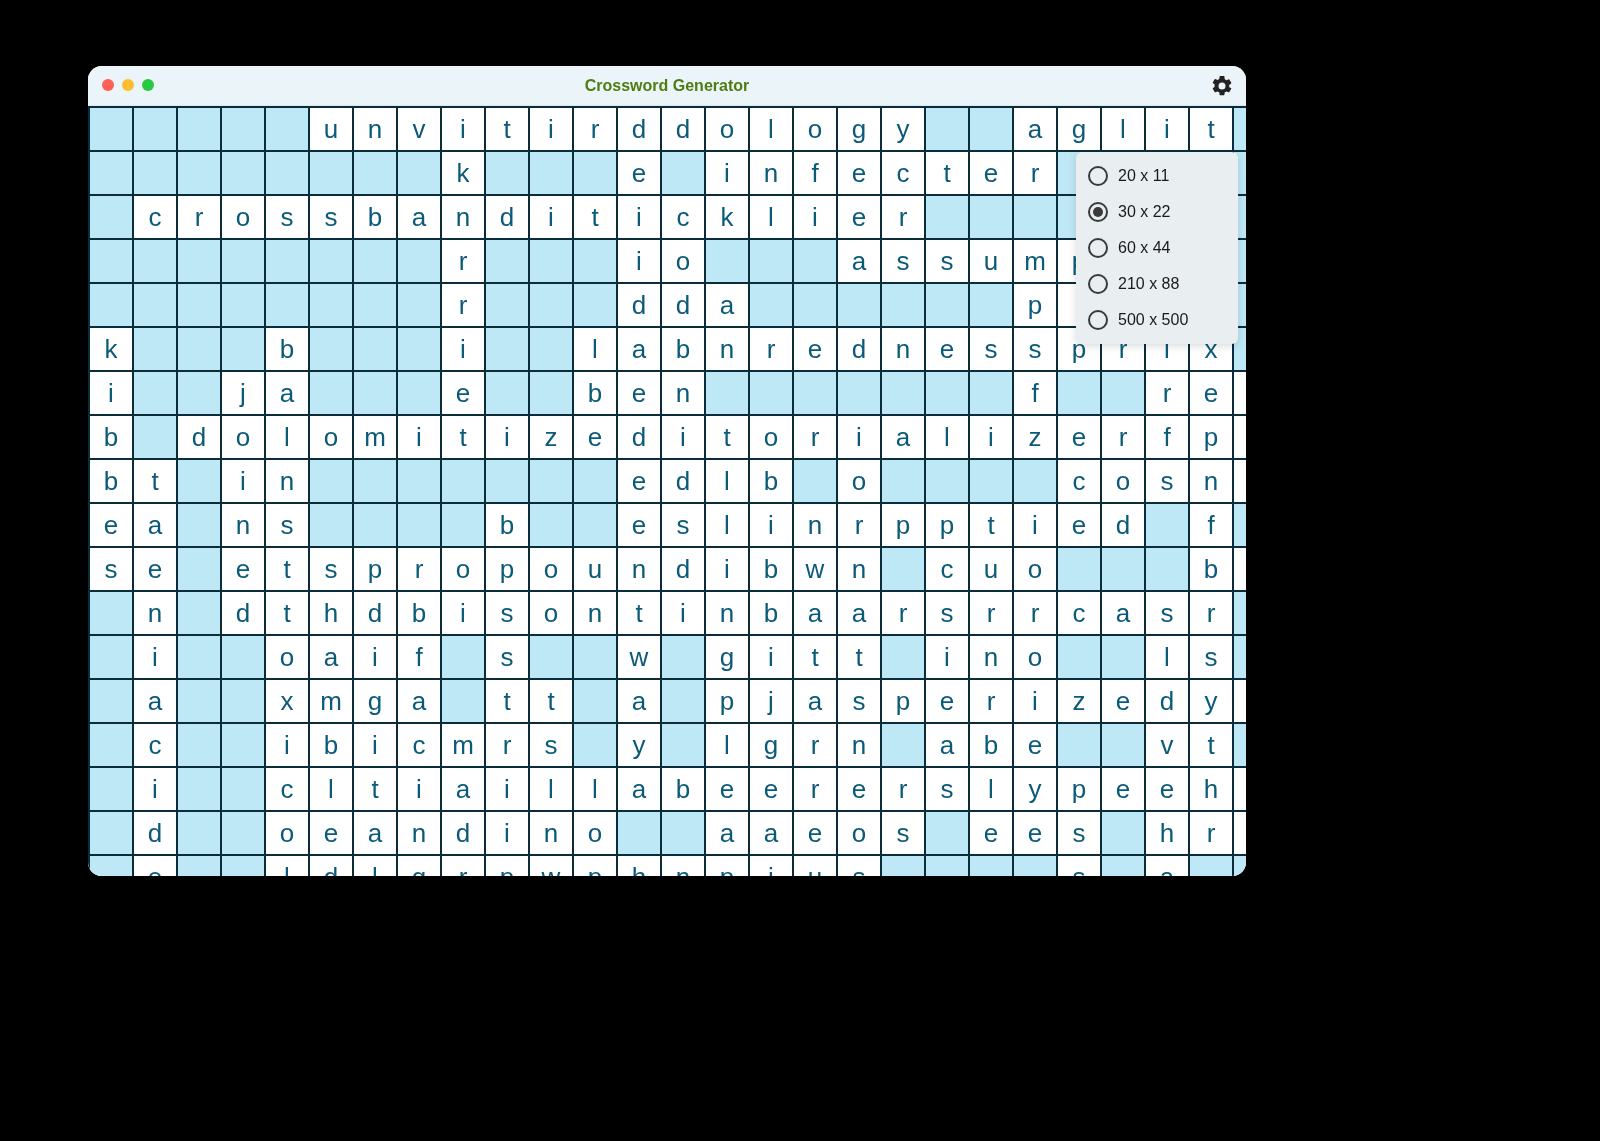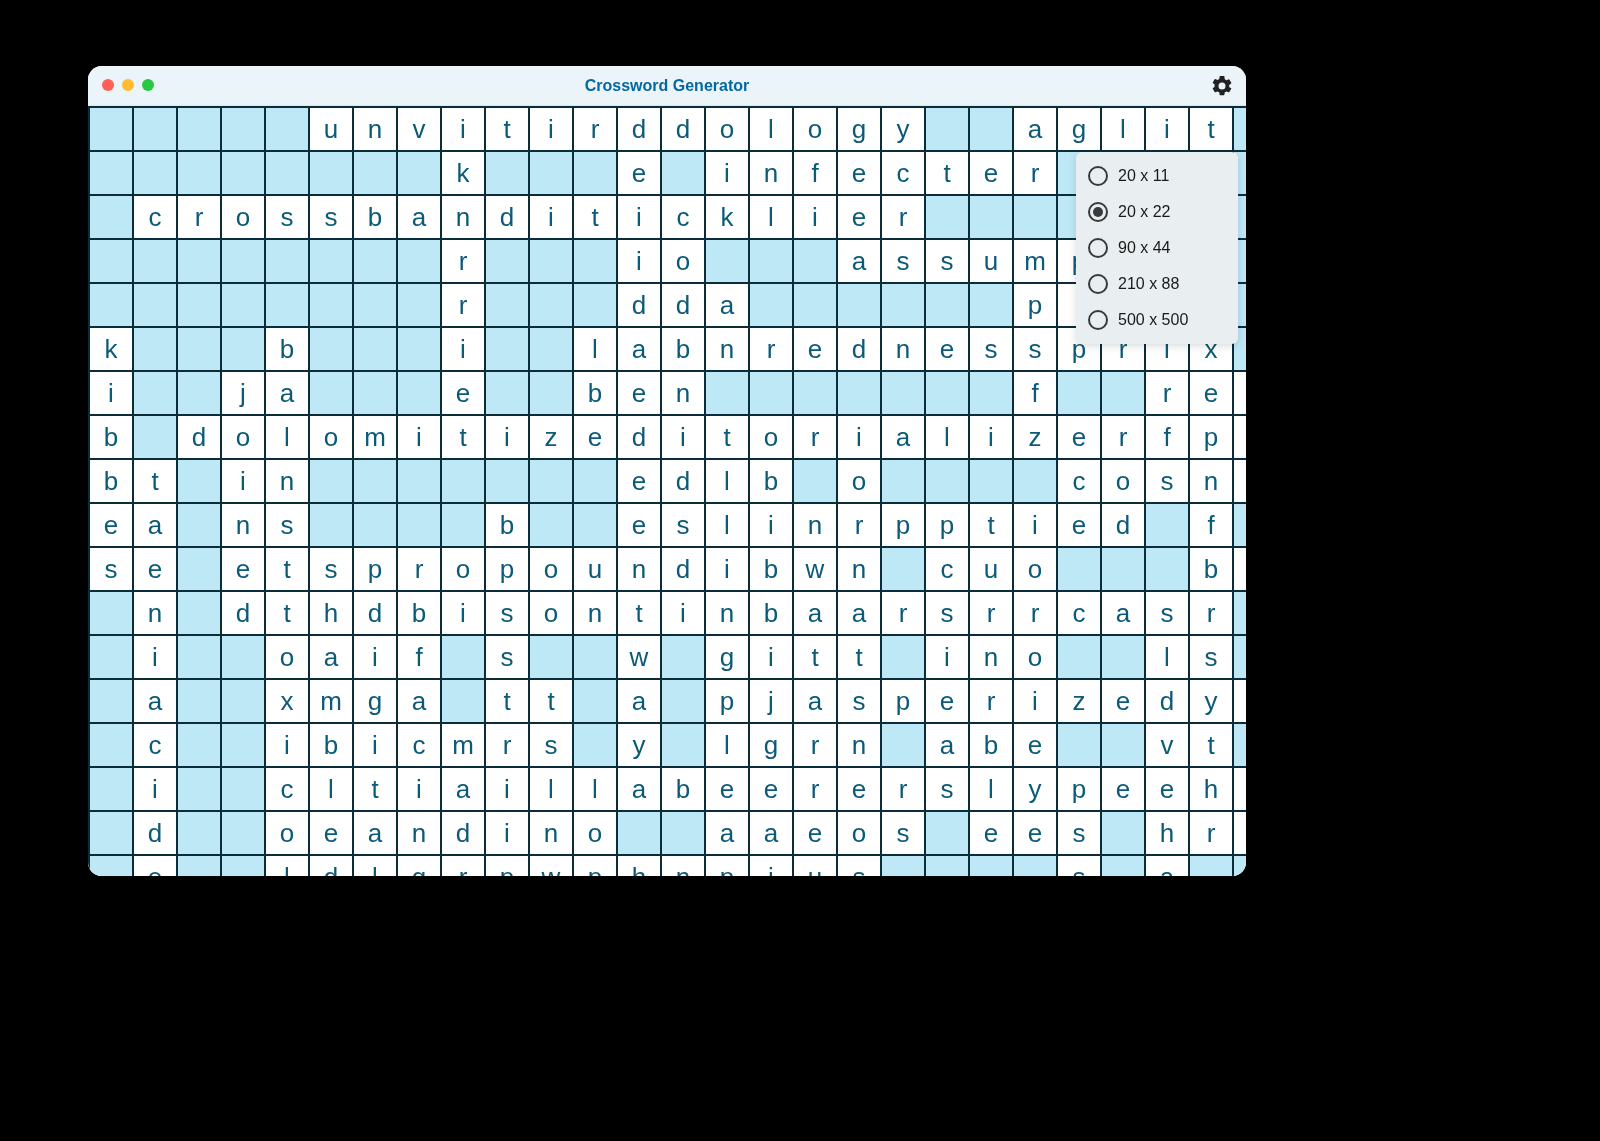--- a/index.html
+++ b/index.html
@@ -43,21 +43,21 @@
   }
   .dot { width: 12px; height: 12px; border-radius: 50%; }
   .dot.red { background: #ff5f57; }
   .dot.yellow { background: #febc2e; }
   .dot.green { background: #28c840; }
   .title {
     flex: 1;
     text-align: center;
     font-size: 16px;
     font-weight: 700;
-    color: #0369a1;
+    color: #4d7c0f;
   }
   .gear {
     position: absolute;
     right: 12px;
     top: 8px;
     width: 24px;
     height: 24px;
     cursor: pointer;
   }
   .gear svg { width: 24px; height: 24px; fill: #222; }
@@ -643,25 +643,25 @@
         </div>
       <div class="size-panel" id="size-panel">
           <div class="size-option">
             <div class="radio-outer"></div>
             <span>20 x 11</span>
           </div>
           <div class="size-option selected">
             <div class="radio-outer">
               <div class="radio-inner"></div>
             </div>
-            <span>20 x 22</span>
+            <span>30 x 22</span>
           </div>
           <div class="size-option">
             <div class="radio-outer"></div>
-            <span>90 x 44</span>
+            <span>60 x 44</span>
           </div>
           <div class="size-option">
             <div class="radio-outer"></div>
             <span>210 x 88</span>
           </div>
           <div class="size-option">
             <div class="radio-outer"></div>
             <span>500 x 500</span>
           </div>
         </div>

